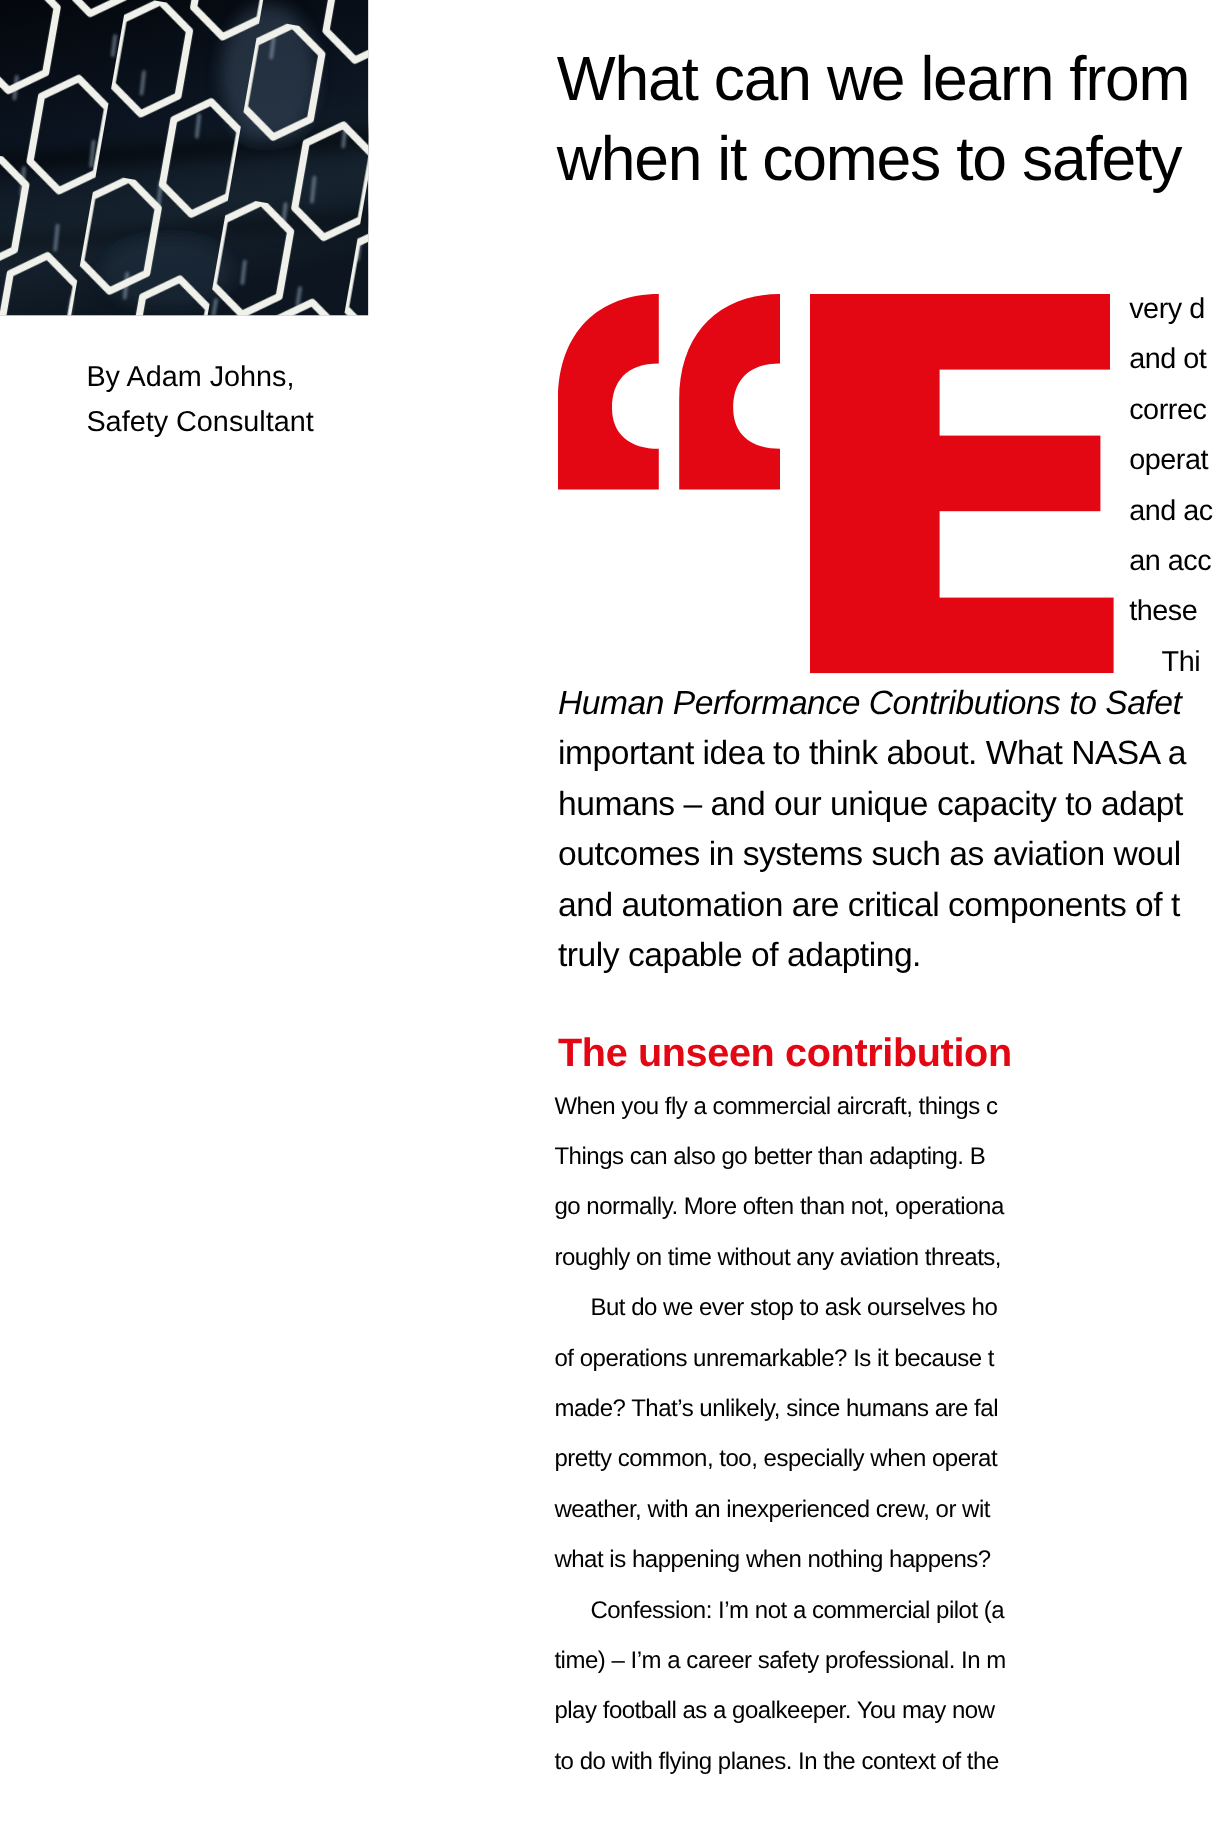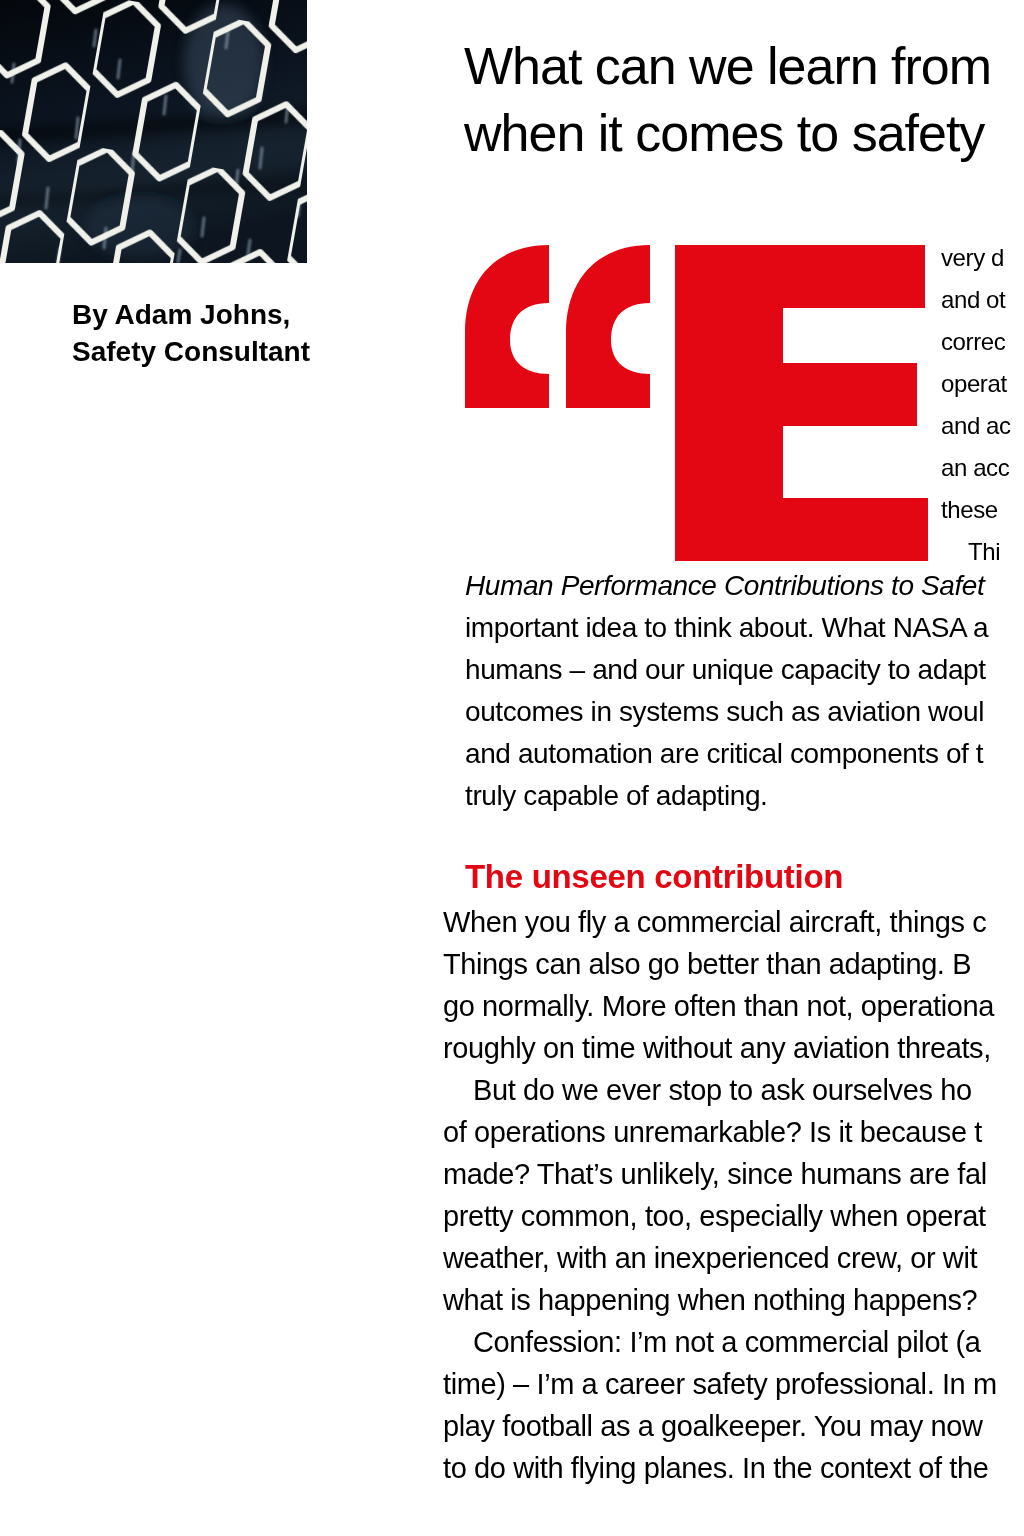--- a/index.html
+++ b/index.html
@@ -1,28 +1,28 @@
 <!DOCTYPE html>
 <html><head>
 <meta charset="utf-8">
 <style>
   html,body{margin:0;padding:0;background:#ffffff;}
   .page{
     position:relative;width:1024px;height:1536px;background:#ffffff;overflow:hidden;
     font-family:"Liberation Sans","DejaVu Sans",sans-serif;color:#000;
   }
   .photo{position:absolute;left:0;top:0;width:307px;height:263px;}
-  .byline{position:absolute;left:72px;top:296px;font-weight:bold;font-size:28px;line-height:37px;}
+  .byline{position:absolute;left:72px;top:296px;font-weight:normal;font-size:24px;line-height:37px;}
   .headline{position:absolute;left:464px;top:33px;margin:0;font-weight:400;font-size:52px;line-height:67px;letter-spacing:-1px;}
   .headline .hl-line{white-space:nowrap;}
   .dropcap{position:absolute;left:465px;top:245px;width:475px;height:316px;}
   .lead{position:absolute;left:941px;top:237px;font-size:24px;line-height:42px;letter-spacing:-0.4px;}
   .para-a{position:absolute;left:465px;top:565px;font-size:28px;line-height:42px;letter-spacing:-0.4px;}
   .section-heading{position:absolute;left:464px;top:856px;margin:1px;font-size:33px;line-height:40px;font-weight:bold;color:#e30613;letter-spacing:-0.3px;white-space:nowrap;}
-  .body-col{position:absolute;left:443px;top:901px;font-size:29px;line-height:42px;letter-spacing:-0.4px;}
+  .body-col{position:absolute;left:462px;top:901px;font-size:20px;line-height:42px;letter-spacing:-0.4px;}
   .line{white-space:nowrap;}
   .italic{font-style:italic;}
   .ind{padding-left:30px;}
   .lead .ind{padding-left:27px;}
   .sr{position:absolute;width:1px;height:1px;overflow:hidden;clip-path:inset(50%);white-space:nowrap;}
 </style>
 </head>
 <body>
 
 <div class="page">

